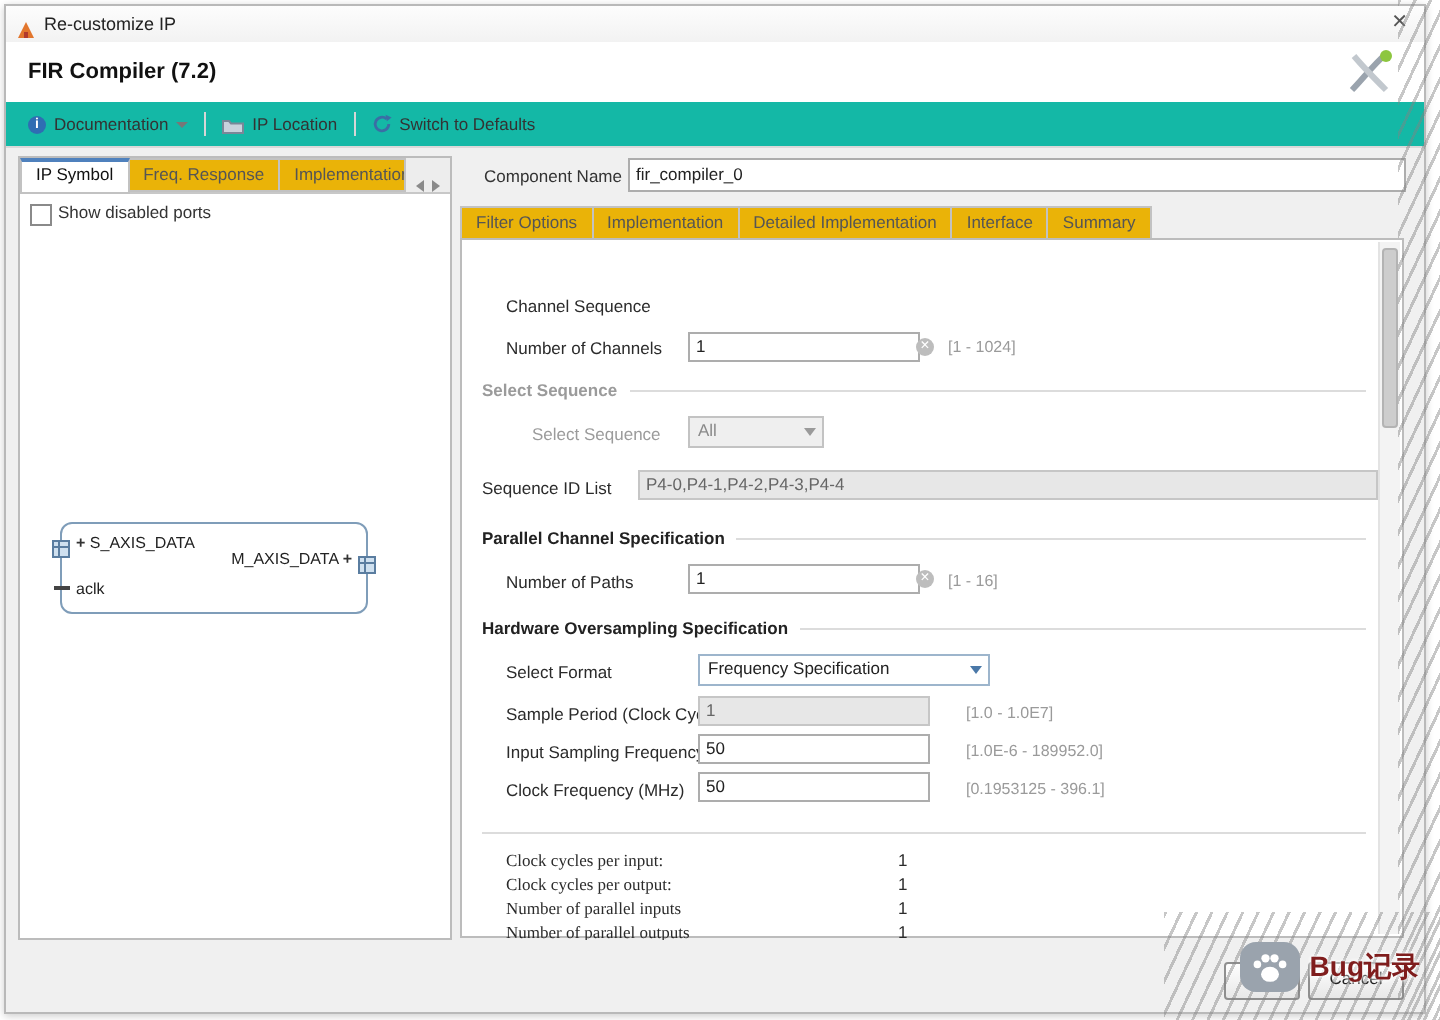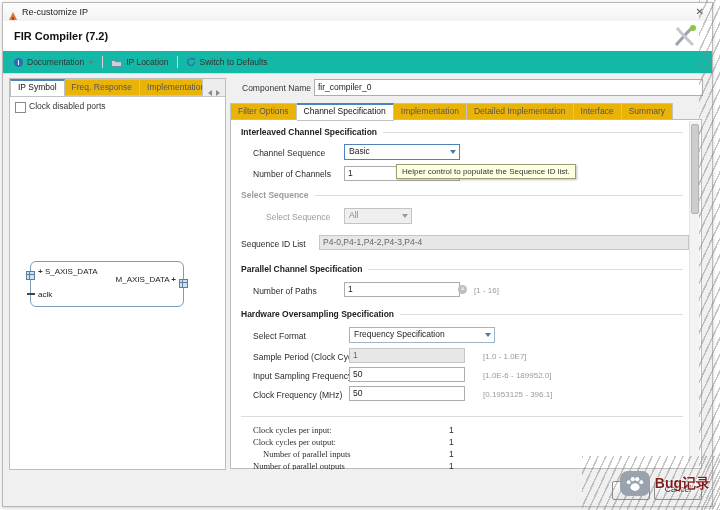--- a/index.html
+++ b/index.html
@@ -155,21 +155,21 @@
     <div class="tabsbar ltabsbar">
       <span class="tab first active">IP Symbol</span>
       <span class="tab">Freq. Response</span>
       <span class="tab trunc">Implementation Details</span>
       <span class="arrbox">
         <span class="arr-l"></span>
         <span class="arr-r"></span>
       </span>
     </div>
     <span class="cb"></span>
-    <span class="cblabel">Clock disabled ports</span>
+    <span class="cblabel">Show disabled ports</span>
 
     <div class="ipblock">
       <span class="pin" style="left:7px;top:5px;">
         <span class="plus">+</span>
         <span>S_AXIS_DATA</span>
       </span>
       <span class="pin" style="right:7px;top:13px;">
         <span>M_AXIS_DATA</span>
         <span class="plus">+</span>
       </span>
@@ -191,57 +191,47 @@
       <span class="dash"></span>
     </div>
   </div>
 
   <div class="rpanel">
     <span class="complabel">Component Name</span>
     <div class="compfield">fir_compiler_0</div>
 
     <div class="tabsbar" style="left:0;top:24px;height:18px;">
       <span class="tab first">Filter Options</span>
-      <span class="tab active">Channel Specification</span>
       <span class="tab">Implementation</span>
       <span class="tab">Detailed Implementation</span>
       <span class="tab">Interface</span>
       <span class="tab">Summary</span>
     </div>
 
     <div class="content">
 
-      <div class="sect" style="left:10px;top:7px;width:442px;">
-        <span>Interleaved Channel Specification</span>
-          <span class="line"></span>
-      </div>
 
       <span class="flabel" style="left:22px;top:28px;">Channel Sequence</span>
-      <div class="select focus" style="left:113px;top:24px;width:96px;">
-        <span>Basic</span>
-        <span class="sc"></span>
-      </div>
 
       <span class="flabel" style="left:22px;top:49px;">Number of Channels</span>
       <div class="tfield" style="left:113px;top:46px;width:108px;">1</div>
       <span class="reset" style="left:227px;top:49px;"></span>
       <span class="range" style="left:243px;top:49px;">[1 - 1024]</span>
 
       <div class="sect sub" style="left:10px;top:70px;width:442px;">
         <span>Select Sequence</span>
           <span class="line"></span>
       </div>
 
       <span class="flabel dis" style="left:35px;top:92px;">Select Sequence</span>
       <div class="select dis" style="left:113px;top:88px;width:48px;">
         <span>All</span>
         <span class="sc"></span>
       </div>
 
-      <div class="tooltip">Helper control to populate the Sequence ID list.</div>
 
       <span class="flabel" style="left:10px;top:119px;">Sequence ID List</span>
       <div class="tfield dis" style="left:88px;top:115px;width:362px;">P4-0,P4-1,P4-2,P4-3,P4-4</div>
 
       <div class="sect" style="left:10px;top:144px;width:442px;">
         <span>Parallel Channel Specification</span>
           <span class="line"></span>
       </div>
 
       <span class="flabel" style="left:22px;top:166px;">Number of Paths</span>
@@ -271,21 +261,21 @@
       <span class="flabel" style="left:22px;top:270px;">Clock Frequency (MHz)</span>
       <div class="tfield" style="left:118px;top:266px;width:108px;">50</div>
       <span class="range" style="left:252px;top:270px;">[0.1953125 - 396.1]</span>
 
       <div class="divline" style="left:10px;top:296px;width:442px;"></div>
 
       <span class="sumlabel" style="left:22px;top:305px;">Clock cycles per input:</span>
       <span class="sumval" style="left:218px;top:305px;">1</span>
       <span class="sumlabel" style="left:22px;top:317px;">Clock cycles per output:</span>
       <span class="sumval" style="left:218px;top:317px;">1</span>
-      <span class="sumlabel" style="left:32px;top:329px;">Number of parallel inputs</span>
+      <span class="sumlabel" style="left:22px;top:329px;">Number of parallel inputs</span>
       <span class="sumval" style="left:218px;top:329px;">1</span>
       <span class="sumlabel" style="left:22px;top:341px;">Number of parallel outputs</span>
       <span class="sumval" style="left:218px;top:341px;">1</span>
 
       <div class="sbtrack">
         <div class="sbthumb"></div>
       </div>
     </div>
   </div>
 

